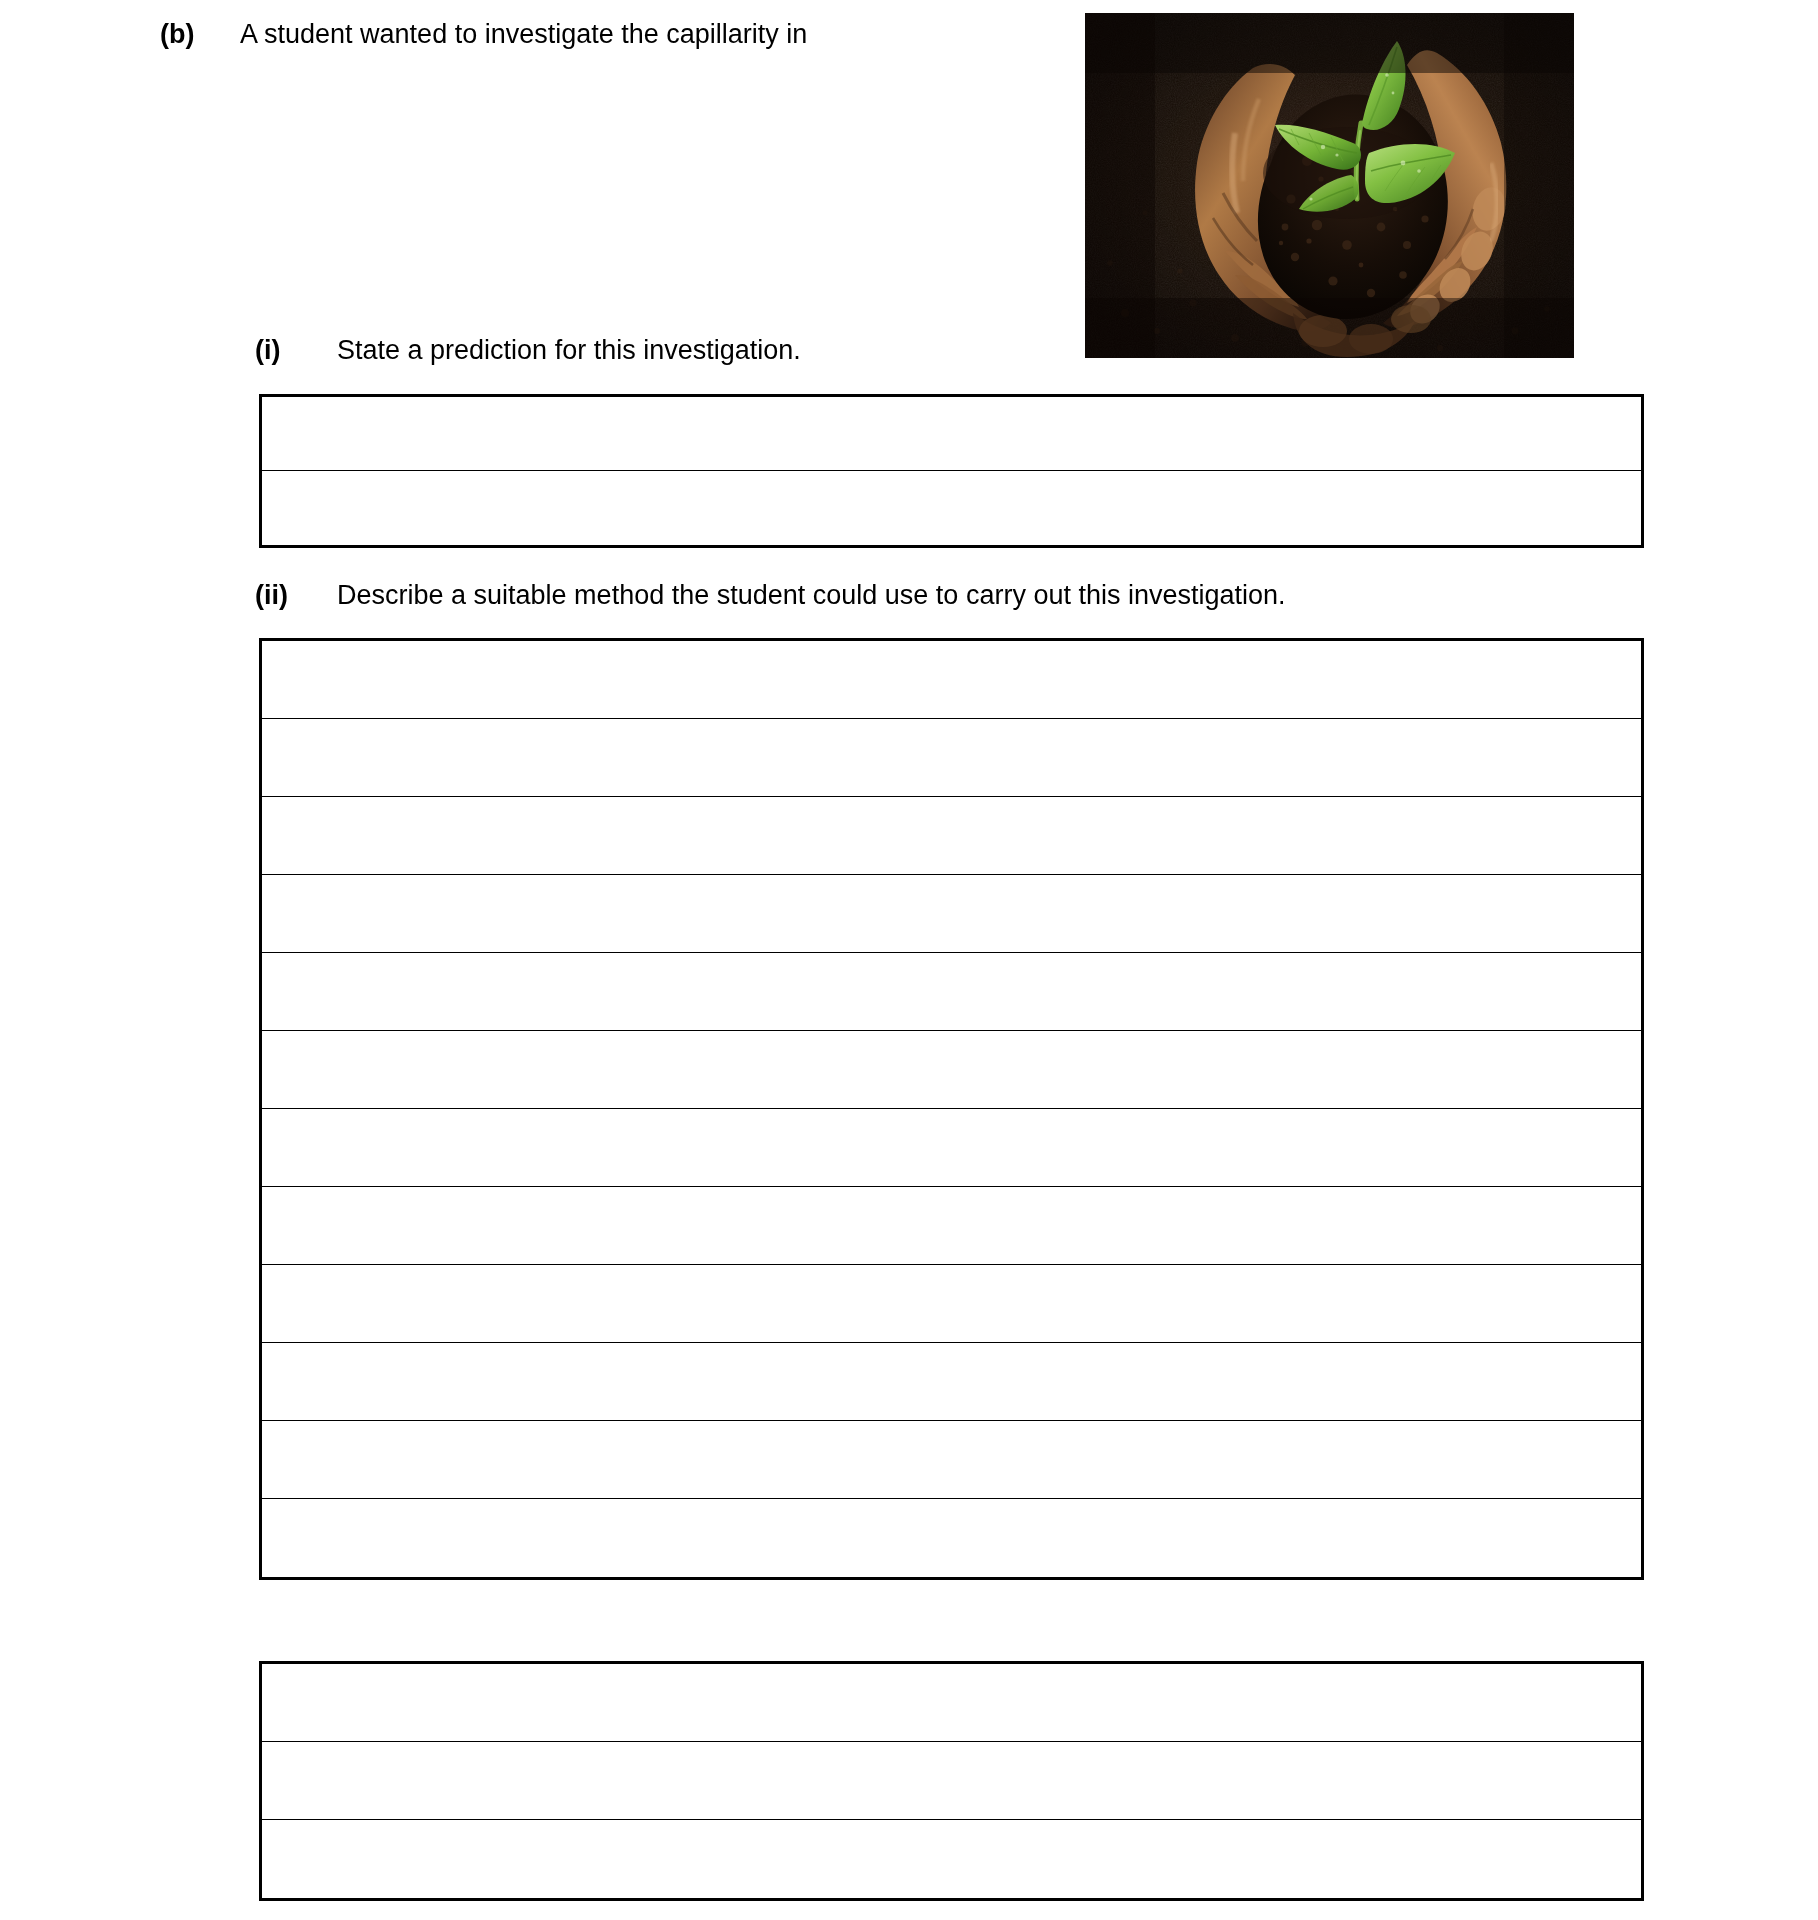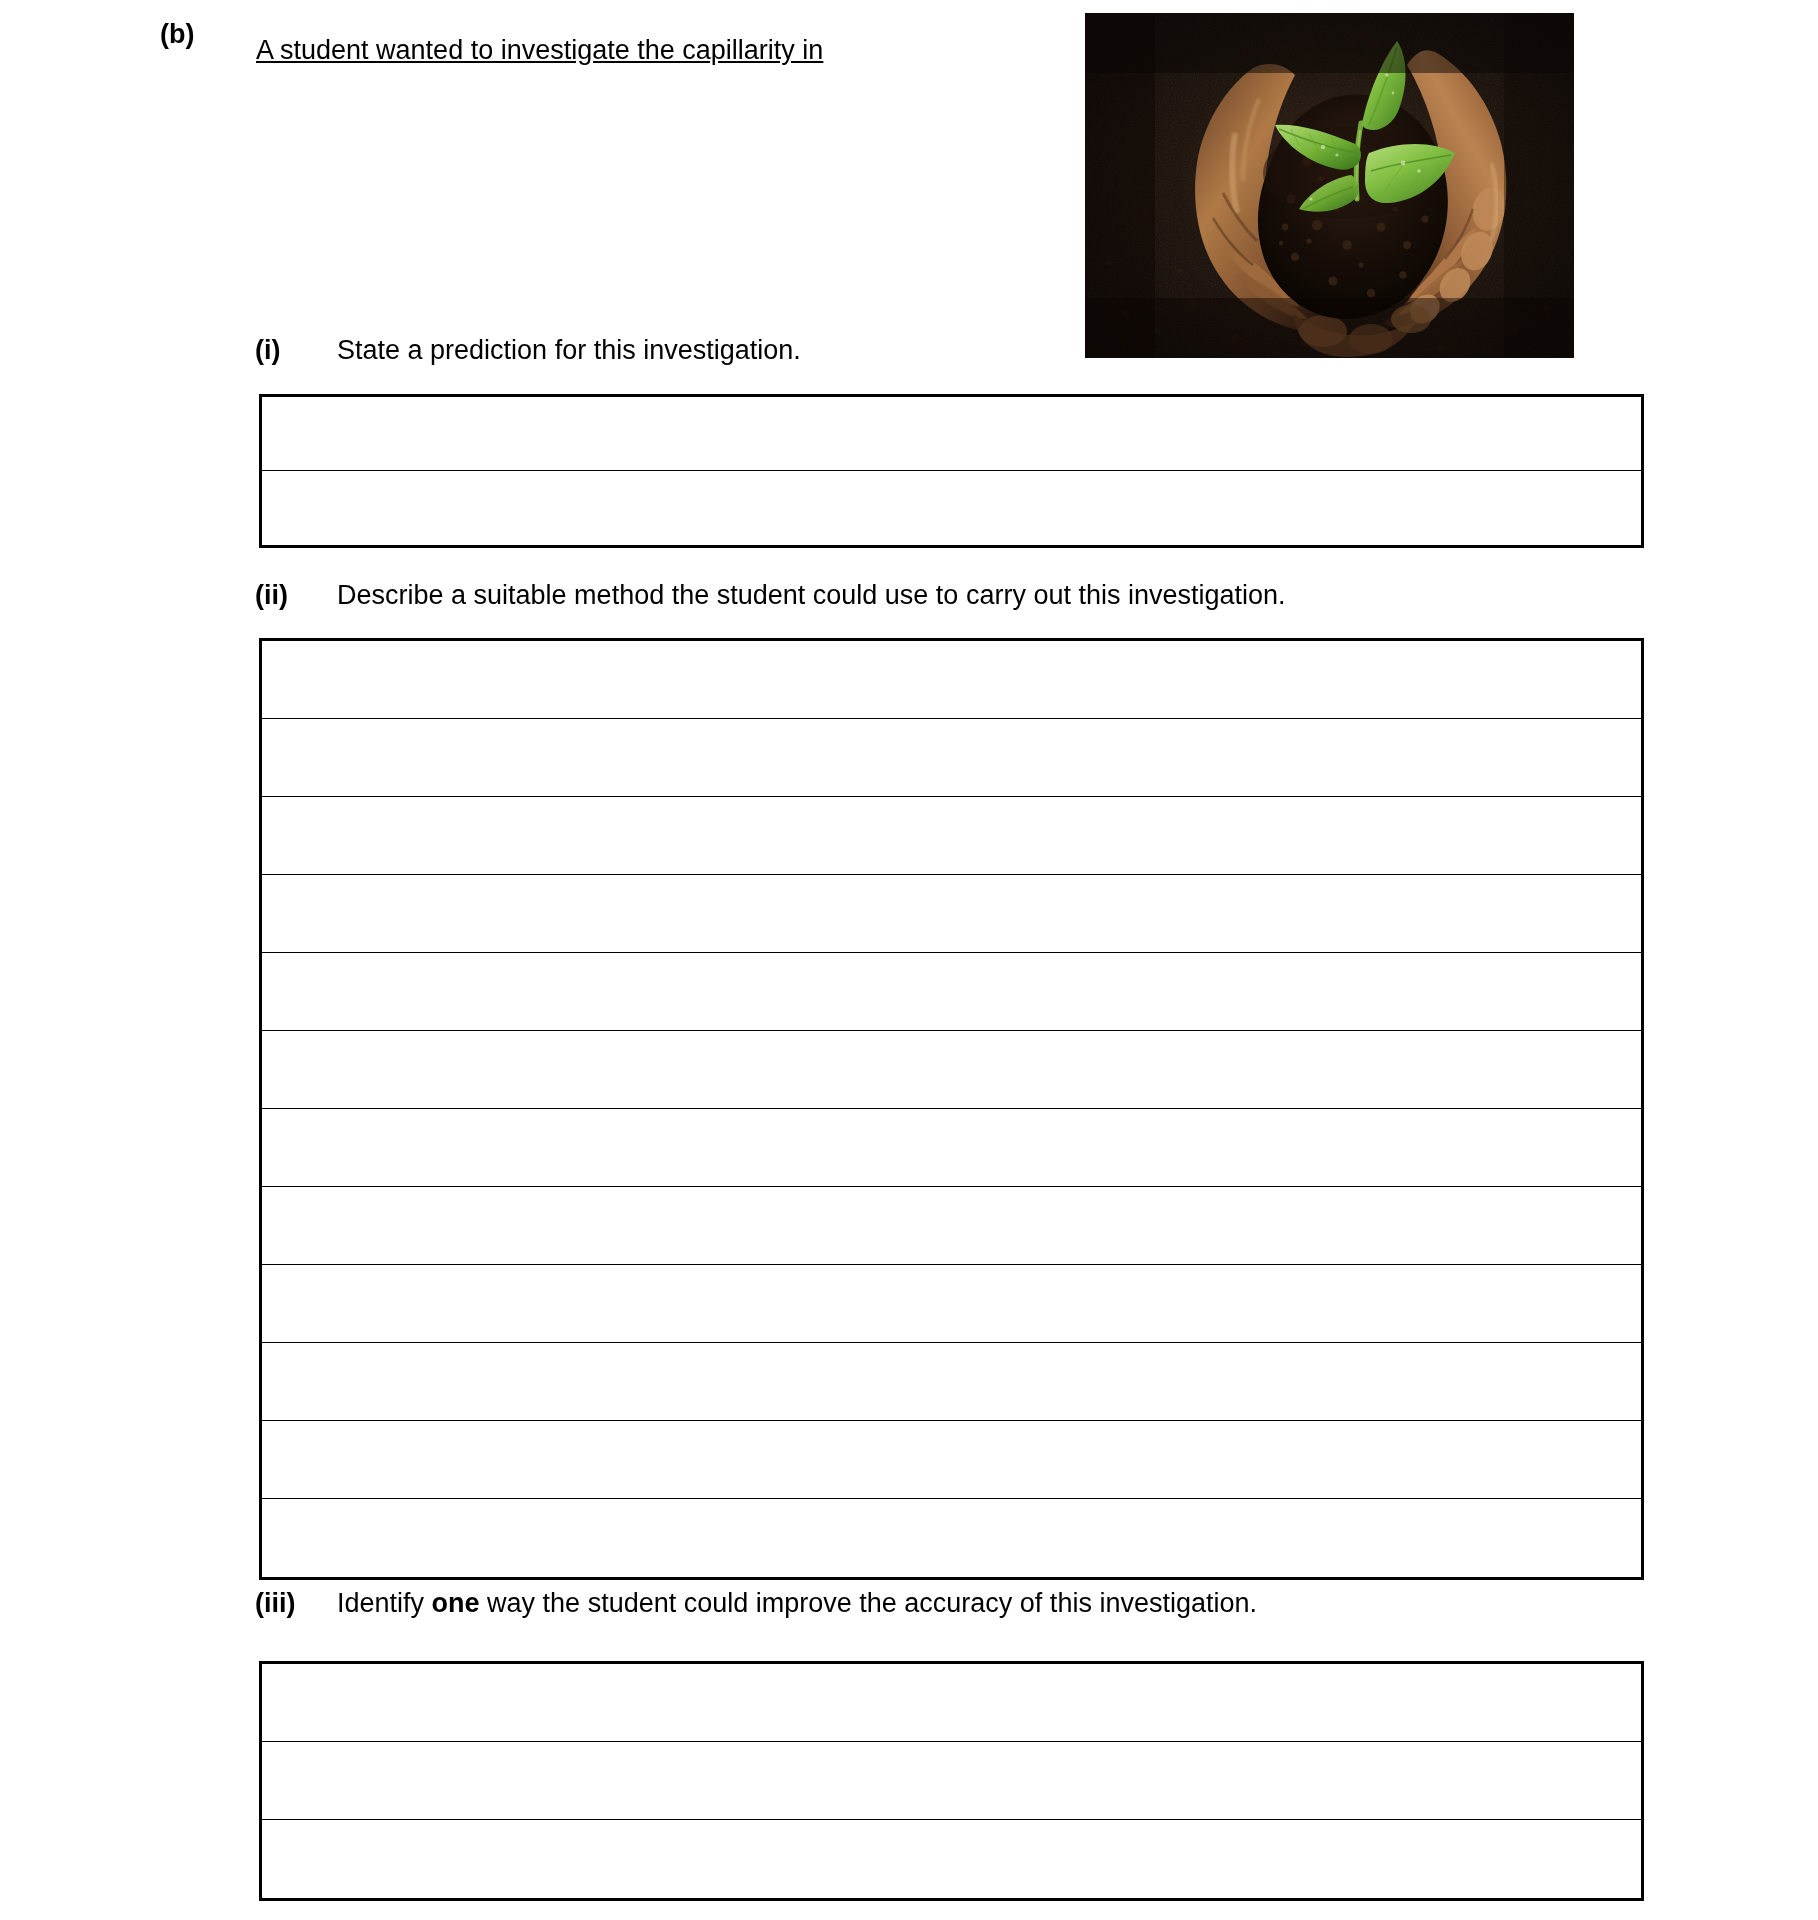--- a/index.html
+++ b/index.html
@@ -42,22 +42,21 @@
     line-height: 44px;
     width: 80px;
     flex: 0 0 80px;
   }
   .stem-text {
     font-size: 27px;
     line-height: 44px;
     flex: 1 1 auto;
   }
   .stem-text p {
-    margin: 16px;
-    text-decoration: underline;
+    margin: 0;
   }
 
   
   .photo {
     position: absolute;
     left: 1085px;
     top: 13px;
     width: 489px;
     height: 345px;
     overflow: hidden;
@@ -358,26 +357,20 @@
     <div class="answer-row"></div>
     <div class="answer-row"></div>
     <div class="answer-row"></div>
     <div class="answer-row"></div>
     <div class="answer-row"></div>
     <div class="answer-row"></div>
     <div class="answer-row"></div>
     <div class="answer-row"></div>
   </div>
 
-  <div class="subq" id="subq-iii">
-    <span class="num">(iii)</span>
-    <span class="txt">
-      <span>Identify </span><b>one</b><span> way the student could improve the accuracy of this investigation.</span>
-    </span>
-  </div>
 
   <div class="answer-table" id="answers-iii">
     <div class="answer-row"></div>
     <div class="answer-row"></div>
     <div class="answer-row"></div>
   </div>
 
 </div>
 
 </body></html>

